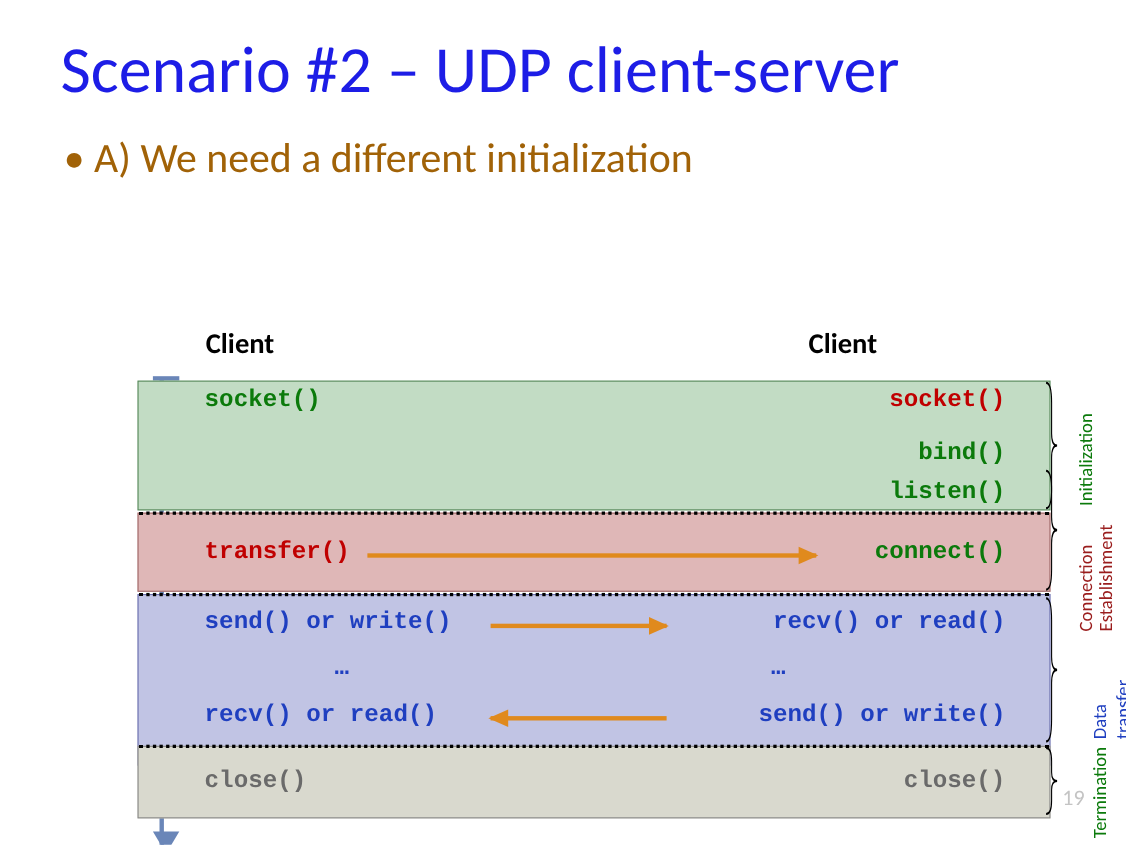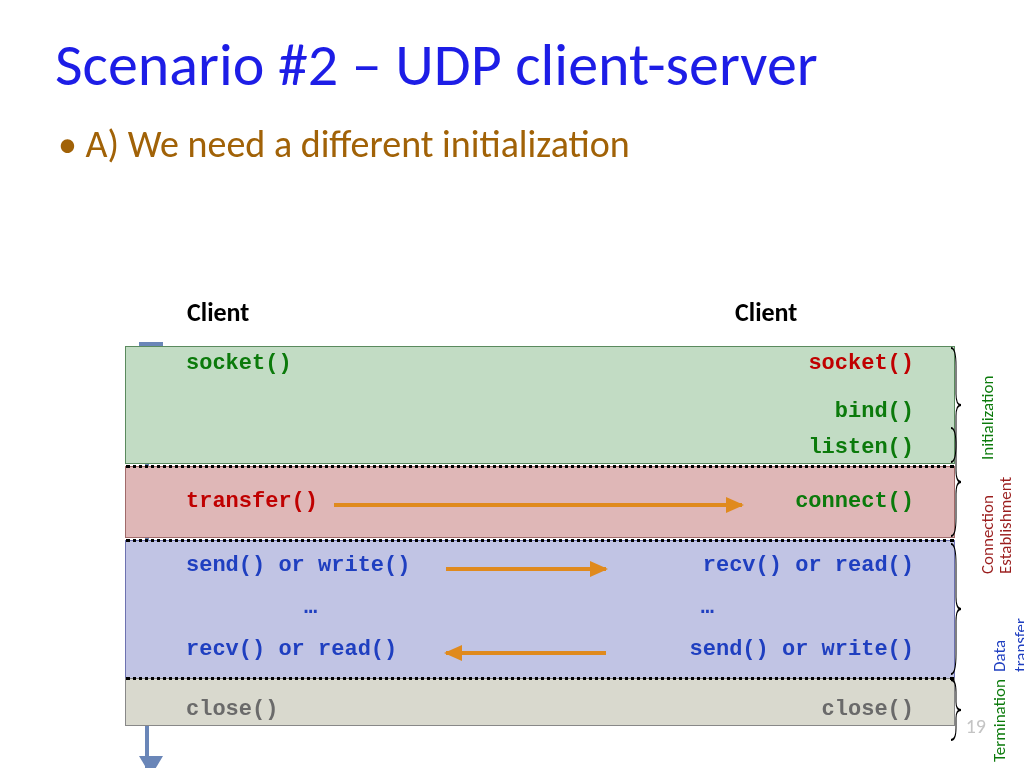--- a/index.html
+++ b/index.html
@@ -39,21 +39,21 @@
   .colhead.server { left: 680px; }
 
   .phase {
     position: absolute;
     left: 70px; width: 830px;
     border: 1px solid #666;
   }
   .phase.init { top: 50px; height: 118px; background: #c2dcc4; border-color:#5a8a5e;}
   .phase.conn { top: 170px; height: 72px; background: #dfb7b7; border-color:#a06a6a;}
   .phase.data { top: 244px; height: 156px; background: #c1c4e4; border-color:#6d72b0;}
-  .phase.term { top: 382px; height: 48px; background: #d9d9ce; border-color:#888;}
+  .phase.term { top: 382px; height: 66px; background: #d9d9ce; border-color:#888;}
   .phase.conn::before, .phase.data::before, .phase.term::before {
     content: ""; position: absolute; left:0; right:0; top:-2px;
     border-top: 3px dotted #000;
   }
   .phase .row {
     position: absolute; left: 60px; right: 40px;
     font-family: "Courier New", monospace;
     font-weight: bold; font-size: 22px;
     display: flex; justify-content: space-between;
   }

